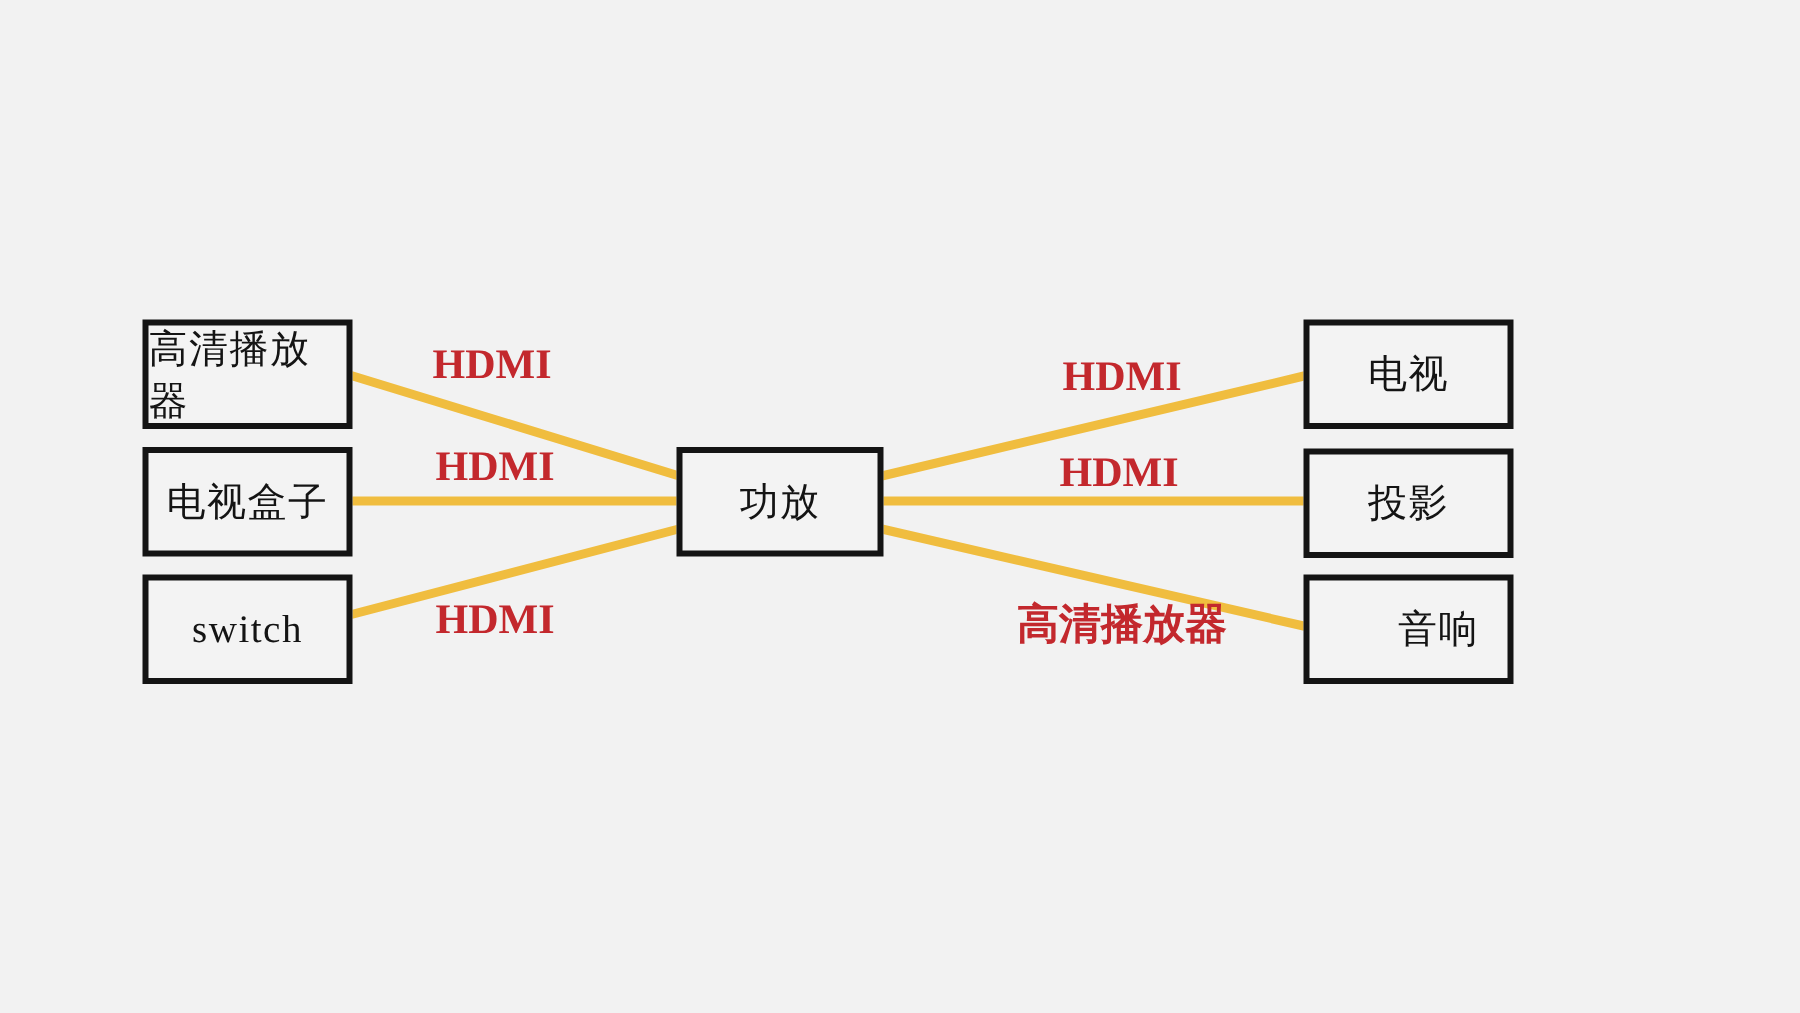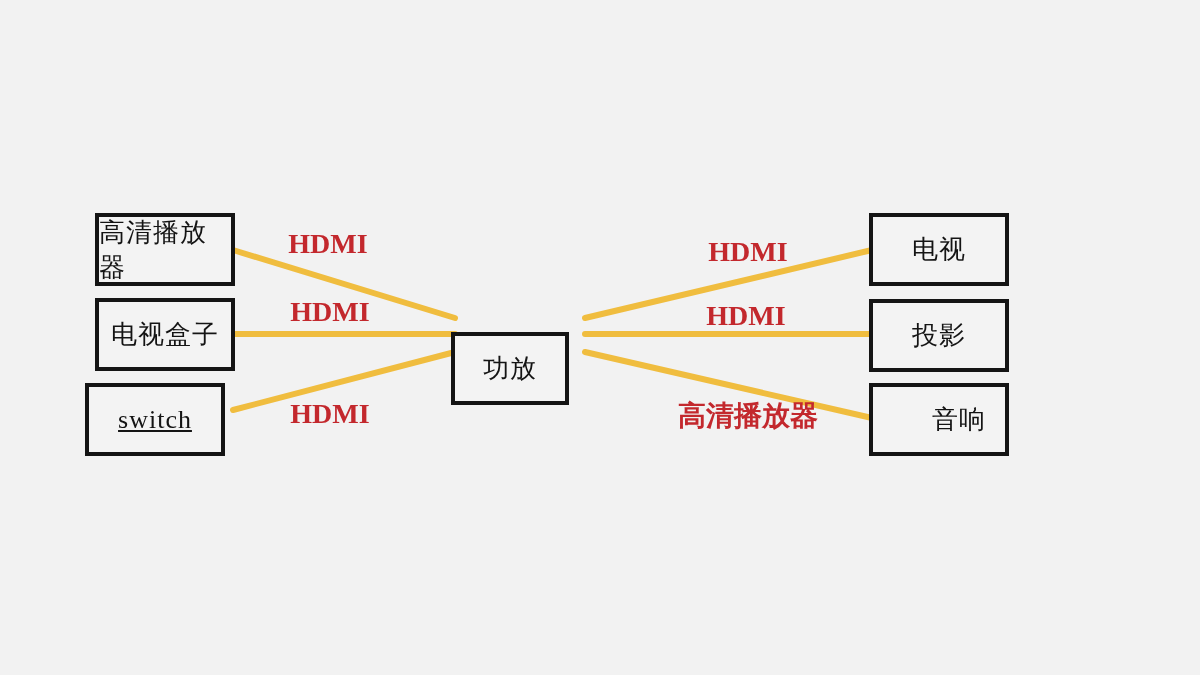--- a/index.html
+++ b/index.html
@@ -36,21 +36,21 @@
     background: var(--box-fill);
     border: 4px solid var(--box-border);
     display: flex;
     align-items: center;
     justify-content: center;
     color: var(--node-text);
     font-size: 26px;
     letter-spacing: 1px;
   }
   .node.src, .node.out { width: 140px; height: 73px; }
-  .node.hub { width: 118px; height: 73px; margin-top: 34px; }
+  .node.hub { width: 138px; height: 73px; }
 
   .edge-label {
     position: absolute;
     color: var(--edge-label);
     font-size: 28px;
     font-weight: 600;
     white-space: nowrap;
     transform: translate(-50%, -50%);
   }
 </style>
@@ -67,21 +67,21 @@
     <line x1="585" y1="334" x2="872" y2="334"></line>
     <line x1="585" y1="352" x2="872" y2="418"></line>
   </svg>
 
   <div class="node src" style="left:95px; top:213px;">
     <span>高清播放器</span>
   </div>
   <div class="node src" style="left:95px; top:298px;">
     <span>电视盒子</span>
   </div>
-  <div class="node src" style="left:85px; top:383px;text-decoration:underline;">
+  <div class="node src" style="left:95px; top:383px;">
     <span>switch</span>
   </div>
 
   <div class="node hub" style="left:451px; top:298px;">
     <span>功放</span>
   </div>
 
   <div class="node out" style="left:869px; top:213px;">
     <span>电视</span>
   </div>

